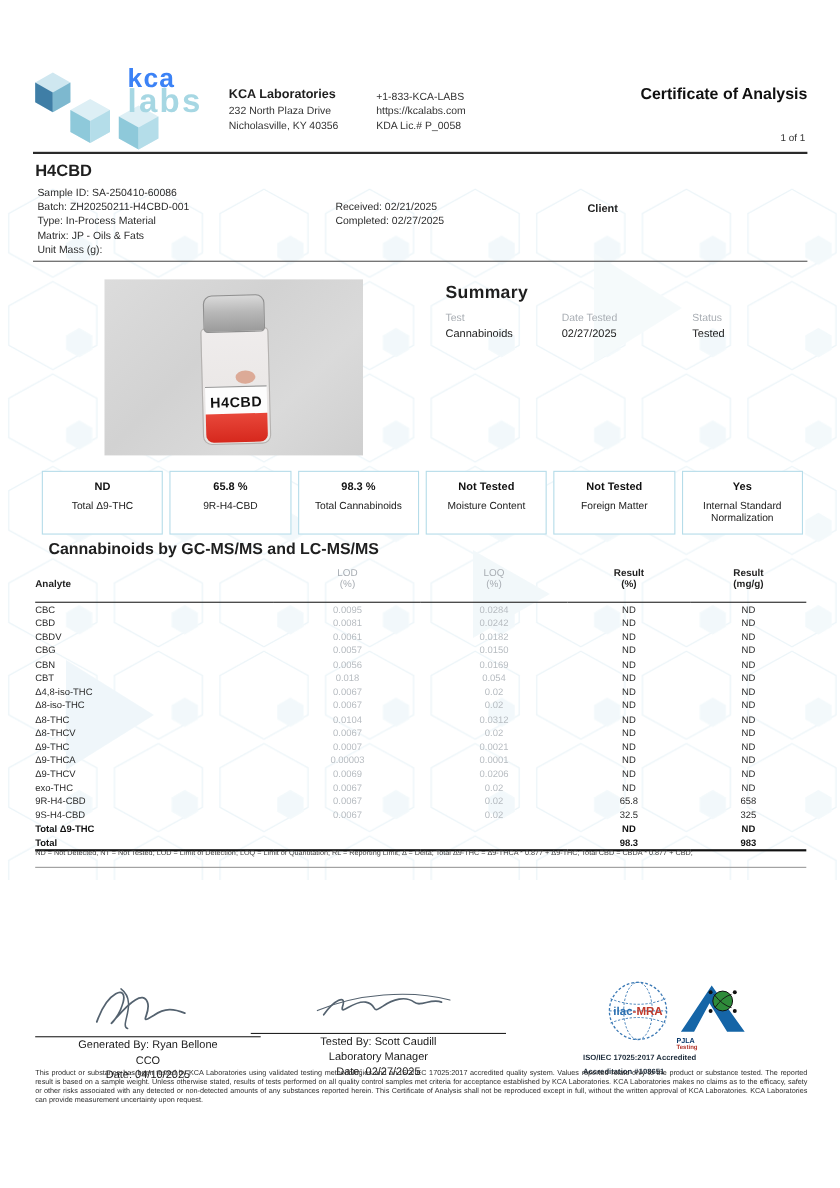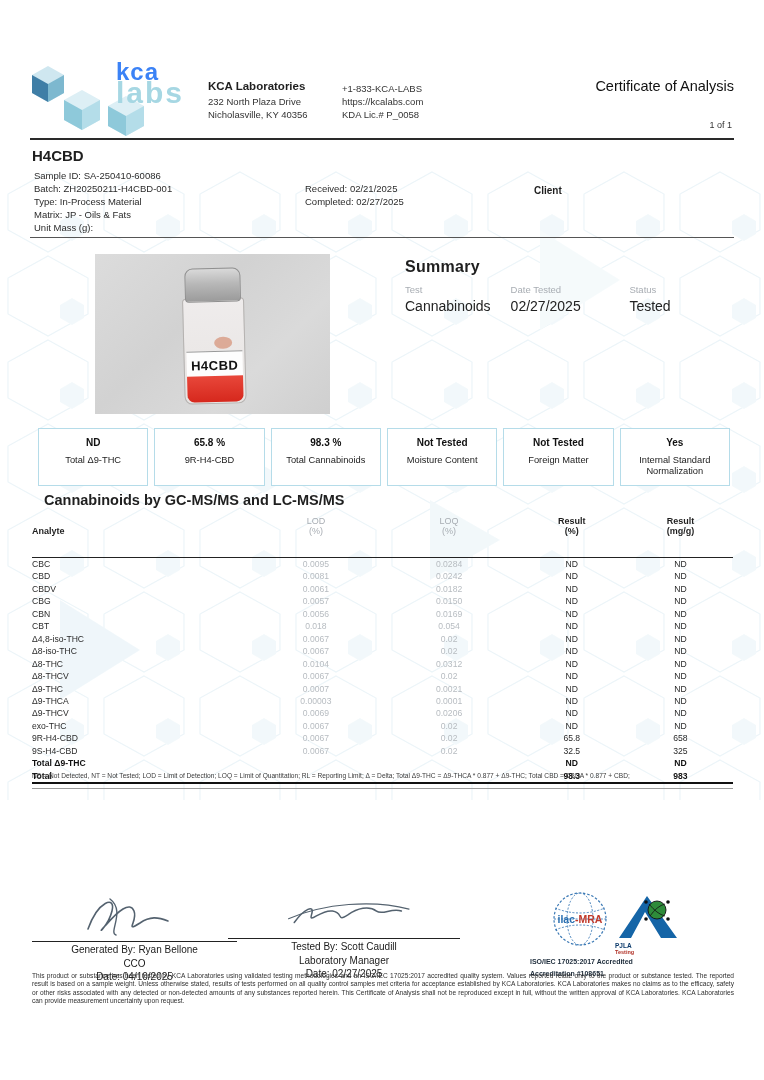--- a/index.html
+++ b/index.html
@@ -15,21 +15,21 @@
   .logo { position:absolute; left:0; top:0; width:170px; height:74px; }
   .logo-cubes { position:absolute; left:0; top:0; }
   .logo-word { position:absolute; left:86px; top:-4px; line-height:1; }
   .logo-kca { font-size:24px; font-weight:bold; color:#3b82f6; letter-spacing:1px; }
   .logo-labs { font-size:30px; font-weight:bold; color:#a6d7e3; letter-spacing:2px; margin-top:-6px; }
   .lab-block { position:absolute; left:178px; top:16px; width:130px; }
   .lab-name { font-size:11.5px; font-weight:bold; margin-bottom:3px; }
   .lab-line { font-size:9.5px; color:#333; line-height:13px; }
   .contact-block { position:absolute; left:312px; top:18px; width:140px; }
   .contact-line { font-size:9.5px; color:#333; line-height:13px; }
-  .coa-title { position:absolute; right:0; top:14px; font-size:14.5px; font-weight:normal; color:#111;text-align:center; }
+  .coa-title { position:absolute; right:0; top:14px; font-size:14.5px; font-weight:bold; color:#111;text-align:center; }
   .page-num { position:absolute; right:2px; top:56px; font-size:9px; color:#333; }
   .rule-heavy { position:absolute; left:30px; width:704px; height:0; border-top:2px solid #2a2a2a; }
   .rule-thin  { position:absolute; left:30px; width:704px; height:0; border-top:1px solid #555; }
 
   
   .sample-name { position:absolute; left:32px; top:147px; font-size:15px; font-weight:bold; }
   .sample-info { position:absolute; left:34px; top:169px; font-size:9.5px; line-height:13px; color:#2b2b2b; }
   .dates-block { position:absolute; left:305px; top:182px; font-size:9.5px; line-height:13px; color:#2b2b2b; }
   .client-label { position:absolute; left:534px; top:185px; font-size:10px; font-weight:bold; }
 
@@ -49,32 +49,32 @@
   .vial-barcode { margin:5px auto 0; width:44px; height:7px;
                   background:repeating-linear-gradient(90deg,#222 0 1px,#fff 1px 3px); }
   .vial-liquid { position:absolute; left:2px; bottom:1px; width:56px; height:26px; border-radius:0 0 7px 7px;
                  background:linear-gradient(180deg,#e8473a,#d6281d); }
   .summary { position:absolute; left:405px; top:258px; width:330px; }
   .summary-title { font-size:16px; font-weight:bold; letter-spacing:.3px; }
   .summary-cols { display:flex; margin-top:8px; }
   .summary-col { width:120px; }
   .summary-col:nth-child(2){ width:135px; }
   .summary-label { font-size:9.5px; color:#a8adb3; margin-bottom:3px; }
-  .summary-value { font-size:14px; color:#222; }
+  .summary-value { font-size:10px; color:#222; }
 
   
   .metrics { position:absolute; left:38px; top:428px; width:692px; display:flex; gap:6px; }
   .metric-box { flex:1; height:58px; border:1.5px solid #b5dce9; background:#fff; text-align:center; padding-top:8px; }
   .metric-value { font-size:10px; font-weight:bold; color:#111; }
   .metric-label { font-size:9.3px; color:#222; margin-top:7px; line-height:10.5px; padding:0 4px; }
 
   
   .table-title { position:absolute; left:44px; top:492px; font-size:14.5px; font-weight:bold; }
   .analyte-table { position:absolute; left:32px; top:516px; width:701px; border-collapse:collapse; }
-  .analyte-table th { font-size:9px; font-weight:bold; vertical-align:bottom; padding-bottom:21px; }
+  .analyte-table th { font-size:9px; font-weight:bold; vertical-align:bottom; padding-bottom:11px; }
   .analyte-table th .sub { display:block; font-weight:bold; }
   .analyte-table th.gray, .analyte-table th.gray .sub { color:#a8adb3; font-weight:normal; }
   .analyte-table thead tr { border-bottom:1.8px solid #222; }
   .analyte-table td { font-size:8.6px; line-height:12.45px; color:#2a2a2a; }
   .analyte-table td.lod { color:#b7bcc1; text-align:center; }
   .analyte-table td.res { text-align:center; }
   .analyte-table col.c1{width:31%} .analyte-table col.c2{width:19%} .analyte-table col.c3{width:19%}
   .analyte-table col.c4{width:16%} .analyte-table col.c5{width:15%}
   .analyte-table th.left, .analyte-table td.analyte { text-align:left; }
   .analyte-table th.ctr { text-align:center; }

